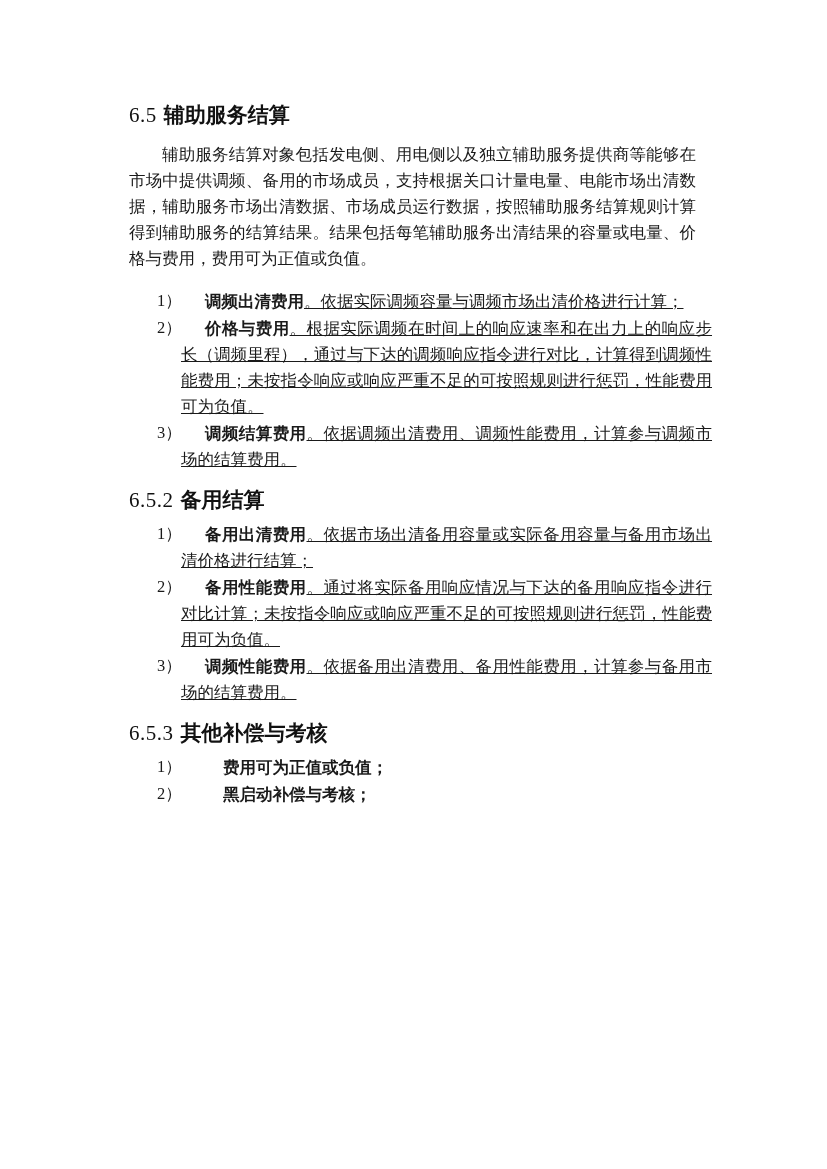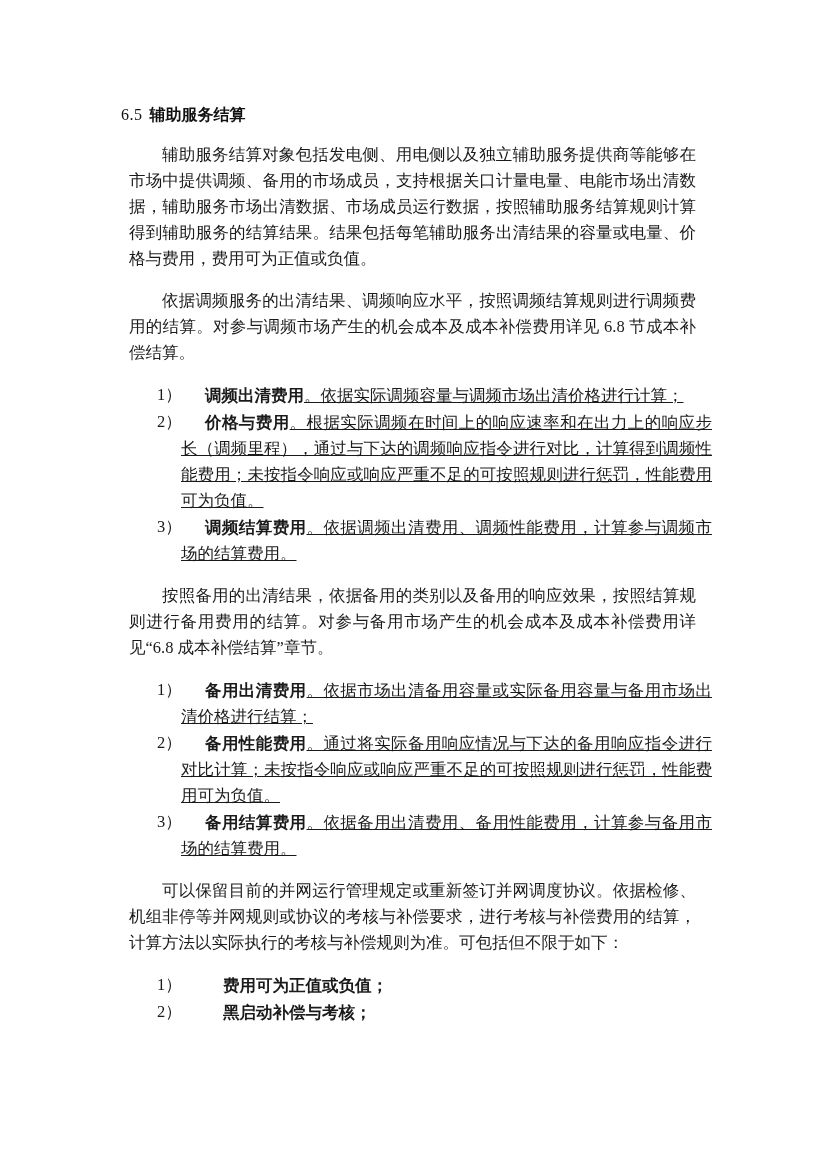--- a/index.html
+++ b/index.html
@@ -15,24 +15,24 @@
     background: #ffffff;
     box-sizing: border-box;
     padding: 104px 115px 0 113px;
     color: #1a1a1a;
     font-family: "Liberation Serif", "DejaVu Serif", serif;
     font-size: 16.5px;
     line-height: 26px;
     overflow: hidden;
   }
   .sec-heading {
-    margin: 16px 0 10px 8px;
+    margin: 16px 0 10px 16px;
     font-family: "Liberation Sans", "DejaVu Sans", sans-serif;
     font-weight: bold;
-    font-size: 16px;
+    font-size: 21px;
     line-height: 22px;
     color: #111111;
   }
   .sec-heading.first {
     margin-top: 0;
   }
   .sec-heading .hnum {
     font-family: "Liberation Serif", "DejaVu Serif", serif;
     font-weight: normal;
     margin-right: 7px;
@@ -76,38 +76,37 @@
 <body>
 
 <div class="page">
 
   <section>
     <h2 class="sec-heading first"><span class="hnum">6.5</span><span class="htxt">辅助服务结算</span></h2>
     <p class="para">辅助服务结算对象包括发电侧、用电侧以及独立辅助服务提供商等能够在市场中提供调频、备用的市场成员，支持根据关口计量电量、电能市场出清数据，辅助服务市场出清数据、市场成员运行数据，按照辅助服务结算规则计算得到辅助服务的结算结果。结果包括每笔辅助服务出清结果的容量或电量、价格与费用，费用可为正值或负值。</p>
   </section>
 
   <section>
-    <p class="para">依据调频服务的出清结果、调频响应水平，按照调频结算规则进行调频费用的结算。对参与调频市场产生的机会成本及成本补偿费用详见 6.8 节成本补偿结算。</p>
     <div class="items">
       <div class="li"><span class="li-marker">1）</span><span class="li-term">调频出清费用</span><span class="li-text">。依据实际调频容量与调频市场出清价格进行计算；</span></div>
       <div class="li"><span class="li-marker">2）</span><span class="li-term">价格与费用</span><span class="li-text">。根据实际调频在时间上的响应速率和在出力上的响应步长（调频里程），通过与下达的调频响应指令进行对比，计算得到调频性能费用；未按指令响应或响应严重不足的可按照规则进行惩罚，性能费用可为负值。</span></div>
       <div class="li"><span class="li-marker">3）</span><span class="li-term">调频结算费用</span><span class="li-text">。依据调频出清费用、调频性能费用，计算参与调频市场的结算费用。</span></div>
     </div>
   </section>
 
   <section>
-    <p class="para">按照备用的出清结果，依据备用的类别以及备用的响应效果，按照结算规则进行备用费用的结算。对参与备用市场产生的机会成本及成本补偿费用详见“6.8 成本补偿结算”章节。</p>
+    <h2 class="sec-heading"><span class="hnum">6.5.2</span><span class="htxt">备用结算</span></h2>
     <div class="items">
       <div class="li"><span class="li-marker">1）</span><span class="li-term">备用出清费用</span><span class="li-text">。依据市场出清备用容量或实际备用容量与备用市场出清价格进行结算；</span></div>
       <div class="li"><span class="li-marker">2）</span><span class="li-term">备用性能费用</span><span class="li-text">。通过将实际备用响应情况与下达的备用响应指令进行对比计算；未按指令响应或响应严重不足的可按照规则进行惩罚，性能费用可为负值。</span></div>
-      <div class="li"><span class="li-marker">3）</span><span class="li-term">备用结算费用</span><span class="li-text">。依据备用出清费用、备用性能费用，计算参与备用市场的结算费用。</span></div>
+      <div class="li"><span class="li-marker">3）</span><span class="li-term">调频性能费用</span><span class="li-text">。依据备用出清费用、备用性能费用，计算参与备用市场的结算费用。</span></div>
     </div>
   </section>
 
   <section>
-    <p class="para">可以保留目前的并网运行管理规定或重新签订并网调度协议。依据检修、机组非停等并网规则或协议的考核与补偿要求，进行考核与补偿费用的结算，计算方法以实际执行的考核与补偿规则为准。可包括但不限于如下：</p>
+    <h2 class="sec-heading"><span class="hnum">6.5.3</span><span class="htxt">其他补偿与考核</span></h2>
     <div class="items">
       <div class="li tabbed"><span class="li-marker">1）</span><span class="li-term">费用可为正值或负值；</span><span class="li-text"></span></div>
       <div class="li tabbed"><span class="li-marker">2）</span><span class="li-term">黑启动补偿与考核；</span><span class="li-text"></span></div>
     </div>
   </section>
 
 </div>
 
 </body></html>

